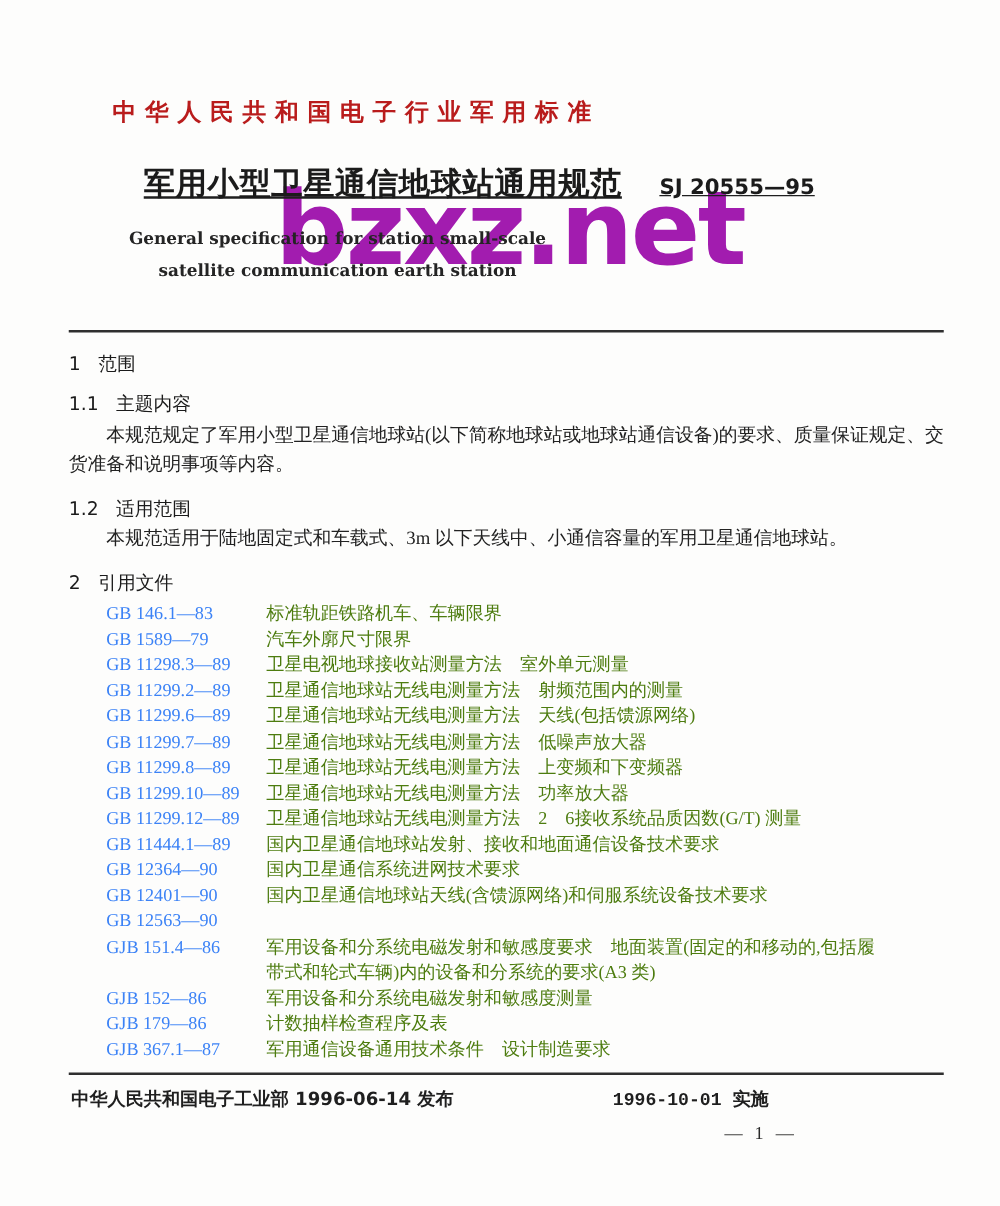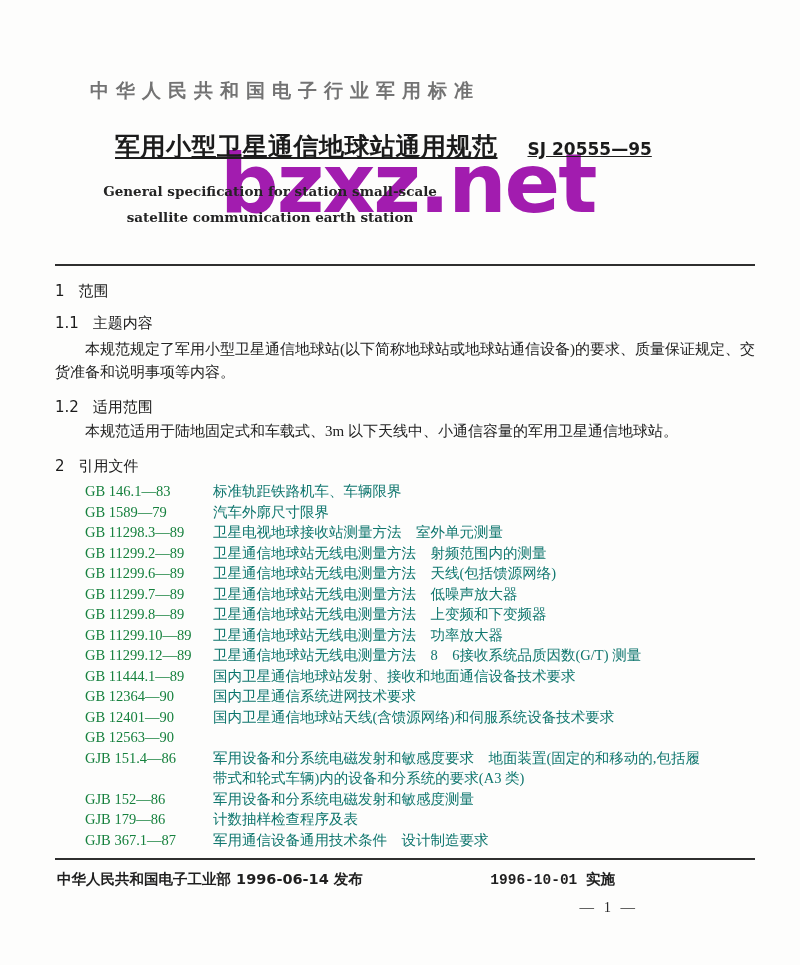--- a/index.html
+++ b/index.html
@@ -17,21 +17,21 @@
     font-family:"DejaVu Sans", sans-serif;
     font-weight:bold; font-size:82px; letter-spacing:-2px;
     color:#a21caf; z-index:0; user-select:none;
   }
   .content { position:relative; z-index:1; }
 
   .std-type {
     margin:78px 0 0 90px;
     font-family:"DejaVu Sans", sans-serif;
     font-weight:bold; font-size:19px; letter-spacing:7px;
-    line-height:24px; color:#737373; white-space:nowrap;
+    line-height:24px; color:#b91c1c; white-space:nowrap;
   }
   .title-row { margin:28px 0 0 115px; display:flex; align-items:baseline;text-decoration:underline; }
   .title-cn {
     font-family:"DejaVu Sans", sans-serif;
     font-weight:bold; font-size:25px; letter-spacing:0.5px; line-height:34px;
     color:#1b1b1b;
   }
   .std-no {
     margin-left:30px;
     font-family:"DejaVu Sans", sans-serif;
@@ -54,25 +54,25 @@
   .sec-h .sec-num { margin-right:14px; }
   .para {
     margin-top:6px; font-size:15px; line-height:23px;
     text-indent:2em; color:#222; text-align:justify;
   }
   .para.tight { margin-top:4px; }
 
   .ref-list { margin:6px 0 0 30px; }
   .ref-row { display:grid; grid-template-columns:128px 1fr; }
   .ref-code {
-    font-size:14.5px; line-height:20.5px; white-space:nowrap; color:#15803d;
+    font-size:14.5px; line-height:20.5px; white-space:nowrap; color:#3b82f6;
     font-family:"Liberation Serif", serif;
   }
   .ref-title {
-    font-size:14.5px; line-height:20.5px; color:#0f766e; max-width:495px;
+    font-size:14.5px; line-height:20.5px; color:#4d7c0f; max-width:495px;
   }
 
   .footer-divider { margin:8px 45px 0 55px; border-top:2px solid #2f2f2f; height:0; }
   .footer-row {
     margin:10px 45px 0 57px; display:flex; justify-content:space-between;
     font-family:"DejaVu Sans", sans-serif; font-weight:bold;
     font-size:14.5px; color:#1f1f1f;
   }
   .footer-effective { padding-right:140px; white-space:nowrap;font-family:Liberation Mono, monospace; }
   .page-no {
@@ -151,21 +151,21 @@
         <div class="ref-row">
           <span class="ref-code">GB 11299.8—89</span>
           <span class="ref-title">卫星通信地球站无线电测量方法　上变频和下变频器</span>
         </div>
         <div class="ref-row">
           <span class="ref-code">GB 11299.10—89</span>
           <span class="ref-title">卫星通信地球站无线电测量方法　功率放大器</span>
         </div>
         <div class="ref-row">
           <span class="ref-code">GB 11299.12—89</span>
-          <span class="ref-title">卫星通信地球站无线电测量方法　8　6接收系统品质因数(G/T) 测量</span>
+          <span class="ref-title">卫星通信地球站无线电测量方法　2　6接收系统品质因数(G/T) 测量</span>
         </div>
         <div class="ref-row">
           <span class="ref-code">GB 11444.1—89</span>
           <span class="ref-title">国内卫星通信地球站发射、接收和地面通信设备技术要求</span>
         </div>
         <div class="ref-row">
           <span class="ref-code">GB 12364—90</span>
           <span class="ref-title">国内卫星通信系统进网技术要求</span>
         </div>
         <div class="ref-row">

